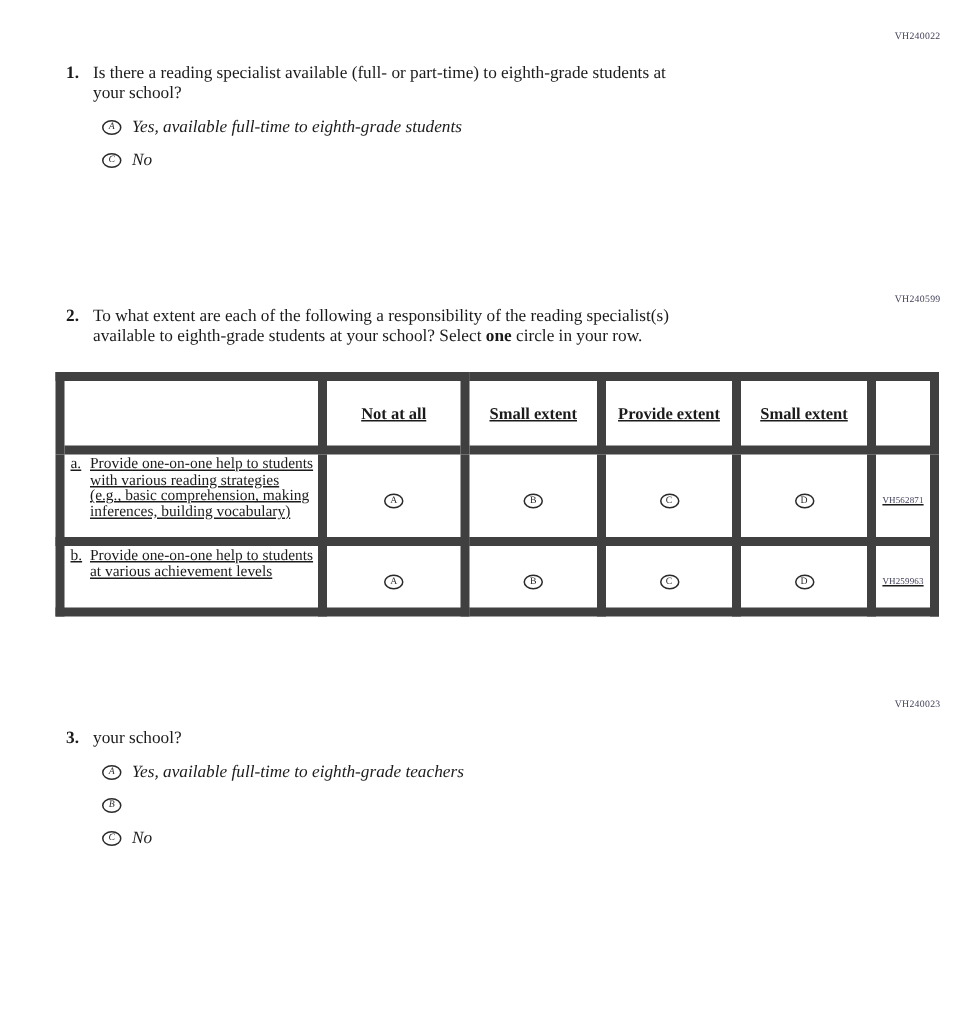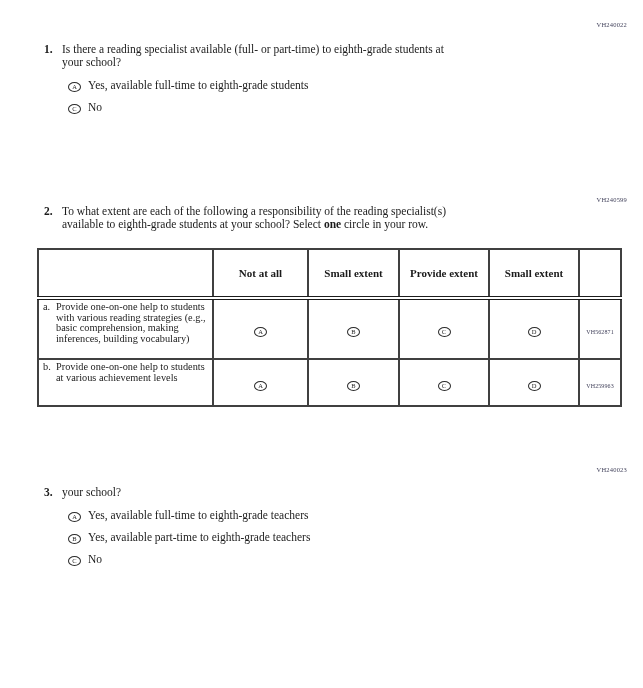--- a/index.html
+++ b/index.html
@@ -28,36 +28,36 @@
   .q2{top:205px;}
   .q3{top:486px;}
   .q-head{display:flex;}
   .q-num{width:18px;font-weight:bold;font-size:11.5px;line-height:13px;flex:0 0 18px;}
   .q-text{flex:1;font-size:11.5px;line-height:13px;}
   .q-line{display:block;}
   .q-bold{font-weight:bold;}
 
   
   .options{margin:9px 0 0 24px;}
-  .option{display:flex;align-items:flex-end;margin-bottom:8px;height:14px;cursor:default;}
+  .option{display:flex;align-items:center;margin-bottom:8px;height:14px;cursor:default;font-style:italic;}
   .bubble{
     display:inline-flex;align-items:center;justify-content:center;
     width:13px;height:10px;border:1px solid #2a2a2a;border-radius:50%;
     box-sizing:border-box;flex:0 0 13px;
   }
   .bubble-letter{font-size:6.5px;line-height:1;color:#2a2a2a;transform:translateY(.2px);}
   .option-label{margin-left:7px;font-size:11.5px;line-height:13px;}
 
   
   .matrix{
     position:absolute;left:37px;top:248px;
     border-collapse:collapse;table-layout:fixed;width:583px;
   }
   .matrix th,.matrix td{
-    border:2px solid #404040;padding:0;box-sizing:border-box;
+    border:6px solid #404040;padding:0;box-sizing:border-box;text-decoration:underline;
   }
   .matrix thead th{
     border-bottom:4px double #1c1c1c;
     height:49px;vertical-align:middle;text-align:center;
     font-size:11px;line-height:12px;font-weight:bold;
     padding:2px 6px;
   }
   .matrix tbody td{vertical-align:middle;text-align:center;}
   .row-a td{height:61px;}
   .row-b td{height:47px;}
@@ -189,21 +189,20 @@
       <div class="option">
         <span class="bubble">
             <span class="bubble-letter">A</span>
           </span>
         <span class="option-label">Yes, available full-time to eighth-grade teachers</span>
       </div>
       <div class="option">
         <span class="bubble">
             <span class="bubble-letter">B</span>
           </span>
-        <span class="option-label">Yes, available part-time to eighth-grade teachers</span>
       </div>
       <div class="option">
         <span class="bubble">
             <span class="bubble-letter">C</span>
           </span>
         <span class="option-label">No</span>
       </div>
     </div>
   </section>
 

